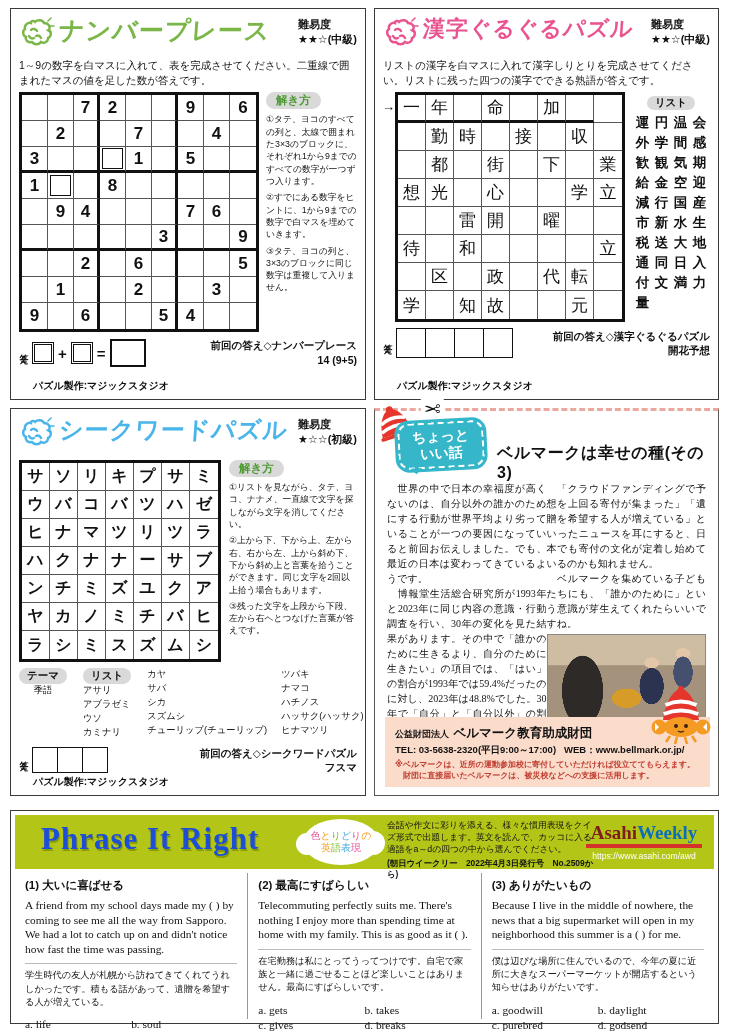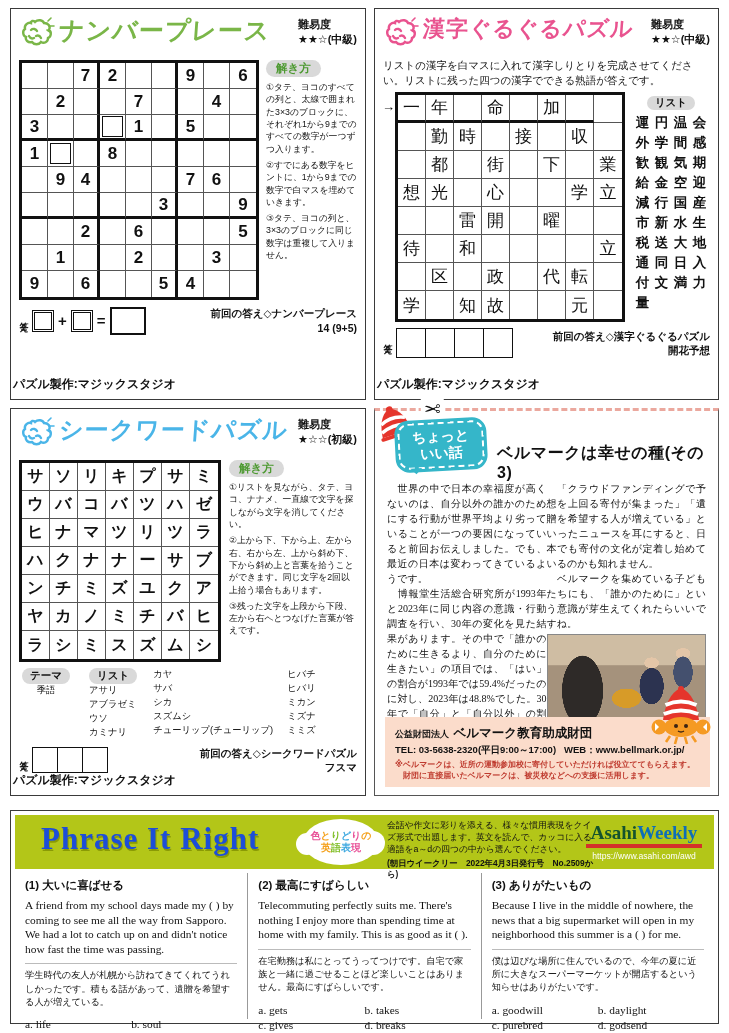--- a/index.html
+++ b/index.html
@@ -37,21 +37,21 @@
   .np-cell.lc{border-right:none;}
   .np-cell.lr{border-bottom:none;}
   .np-dbl{width:19px;height:19px;border:1px solid #111;}
   .np-howto{width:98px;padding-left:7px;font-size:8.8px;}
   .ans-row{display:flex;align-items:center;gap:4px;padding:6px 8px 0 8px;}
   .anslab{font-size:9px;font-weight:bold;writing-mode:vertical-rl;letter-spacing:1px;line-height:1;}
   .eq-sq{width:22px;height:22px;border:3px double #111;box-sizing:border-box;}
   .eq-op{font-size:15px;font-weight:bold;}
   .eq-big{width:36px;height:28px;border:2px solid #111;box-sizing:border-box;}
   .prev{margin-left:auto;font-size:10.5px;font-weight:bold;text-align:right;line-height:1.4;}
-  .credit{position:absolute;left:2px;bottom:6px;font-size:12px;font-weight:bold;text-align:center;}
+  .credit{position:absolute;left:22px;bottom:6px;font-size:10px;font-weight:bold;text-align:center;}
 
   
   .kg-body{display:flex;padding:5px 8px 0 8px;}
   .kg-gridwrap{position:relative;margin-left:12px;}
   .kg-arrow{position:absolute;left:-13px;top:7px;font-weight:bold;font-size:13px;}
   #kg-grid{display:grid;grid-template-columns:repeat(8,28px);grid-auto-rows:28px;border:3px solid #111;}
   .kg-cell{border-right:1px solid #555;border-bottom:1px solid #555;display:flex;align-items:center;justify-content:center;
            font-size:17px;box-sizing:border-box;}
   .kg-cell.lc{border-right:none;}
   .kg-cell.lr{border-bottom:none;}
@@ -103,29 +103,29 @@
   .bm-org{font-size:12.5px;font-weight:bold;}
   .bm-tel{font-size:9.5px;font-weight:bold;margin-top:2px;}
   .bm-note{font-size:8px;color:#bf3b2f;line-height:1.35;margin-top:3px;font-weight:bold;}
   .bm-crab{position:absolute;right:-2px;top:-34px;}
 
   
   .ph-banner{position:absolute;left:4px;top:4px;right:4px;height:54px;background:#b3c618;}
   .ph-title{position:absolute;left:26px;top:6px;font-family:"Liberation Serif","DejaVu Serif",serif;
             font-weight:bold;font-size:31px;color:#1d4ed8;letter-spacing:1px;text-shadow:1px 2px 0 #8a9a05;}
   .ph-cloud{position:absolute;left:288px;top:4px;width:76px;height:46px;background:#fff;border-radius:50%;
-            display:flex;flex-direction:column;align-items:center;justify-content:center;font-size:10px;font-weight:bold;line-height:1.25;}
+            display:flex;flex-direction:column;align-items:center;justify-content:center;font-size:10px;font-weight:normal;line-height:1.25;}
   .ph-cloud:before{content:"";position:absolute;left:-7px;top:14px;width:22px;height:22px;background:#fff;border-radius:50%;}
   .ph-cloud:after{content:"";position:absolute;right:-6px;top:12px;width:24px;height:24px;background:#fff;border-radius:50%;}
   .ph-cloud span{position:relative;z-index:1;}
   .ph-desc{position:absolute;left:372px;top:5px;width:212px;font-size:8.8px;line-height:1.35;color:#111;}
   .ph-src{margin-top:2px;font-size:8.4px;font-weight:bold;}
   .ph-logo{position:absolute;right:6px;top:7px;width:128px;text-align:center;}
   .ph-logo-word{font-family:"Liberation Serif","DejaVu Serif",serif;font-weight:bold;font-size:19px;letter-spacing:0;}
-  .ph-logo-word .asahi{color:#14532d;}
+  .ph-logo-word .asahi{color:#7f1d1d;}
   .ph-logo-word .weekly{color:#0d6eb8;}
   .ph-redbar{height:4px;background:#d4312a;margin:0 6px 3px 6px;}
   .ph-url{font-size:8.6px;color:#fff;}
   .ph-qs{position:absolute;left:4px;top:62px;right:4px;bottom:4px;display:flex;}
   .pq{flex:1;padding:3px 10px;box-sizing:border-box;}
   .pq + .pq{border-left:1px solid #999;}
   .pq-head{font-size:11.5px;font-weight:bold;margin:2px 0 5px 0;}
   .pq-en{font-family:"Liberation Serif","DejaVu Serif",serif;font-size:11.4px;line-height:1.28;margin:0 0 7px 0;}
   .pq-ja{font-size:9.2px;line-height:1.45;border-top:1px solid #bbb;padding-top:5px;margin:0 0 9px 0;}
   .pq-opts{display:grid;grid-template-columns:1fr 1fr;row-gap:3px;font-family:"Liberation Serif","DejaVu Serif",serif;font-size:11.4px;}
@@ -147,20 +147,21 @@
             <path d="M29 4l3-3M31 9h4M28 13l3 2"></path>
           </g>
         </svg>
       </span>
       <span class="pz-title">ナンバープレース</span>
       <span class="diff">
         <span>難易度</span><br>
         <span>★★☆(中級)</span>
       </span>
     </div>
+    <div class="instr">1～9の数字を白マスに入れて、表を完成させてください。二重線で囲まれたマスの値を足した数が答えです。</div>
     <div class="np-body">
       <div id="np-grid">
           <div class="np-cell"></div>
           <div class="np-cell"></div>
           <div class="np-cell br">7</div>
           <div class="np-cell">2</div>
           <div class="np-cell"></div>
           <div class="np-cell br"></div>
           <div class="np-cell">9</div>
           <div class="np-cell"></div>
@@ -511,20 +512,27 @@
       </div>
       <div class="c" id="sw-cols" style="display:flex;gap:14px">
           <div class="sw-col">
             <div class="sw-li">カヤ</div>
             <div class="sw-li">サバ</div>
             <div class="sw-li">シカ</div>
             <div class="sw-li">スズムシ</div>
             <div class="sw-li">チューリップ(チューリップ)</div>
           </div>
           <div class="sw-col">
+            <div class="sw-li">ツバキ</div>
+            <div class="sw-li">ナマコ</div>
+            <div class="sw-li">ハチノス</div>
+            <div class="sw-li">ハッサク(ハッサク)</div>
+            <div class="sw-li">ヒナマツリ</div>
+          </div>
+          <div class="sw-col">
             <div class="sw-li">ヒバチ</div>
             <div class="sw-li">ヒバリ</div>
             <div class="sw-li">ミカン</div>
             <div class="sw-li">ミズナ</div>
             <div class="sw-li">ミミズ</div>
           </div>
         </div>
     </div>
     <div class="ans-row">
       <span class="anslab">答え</span>

